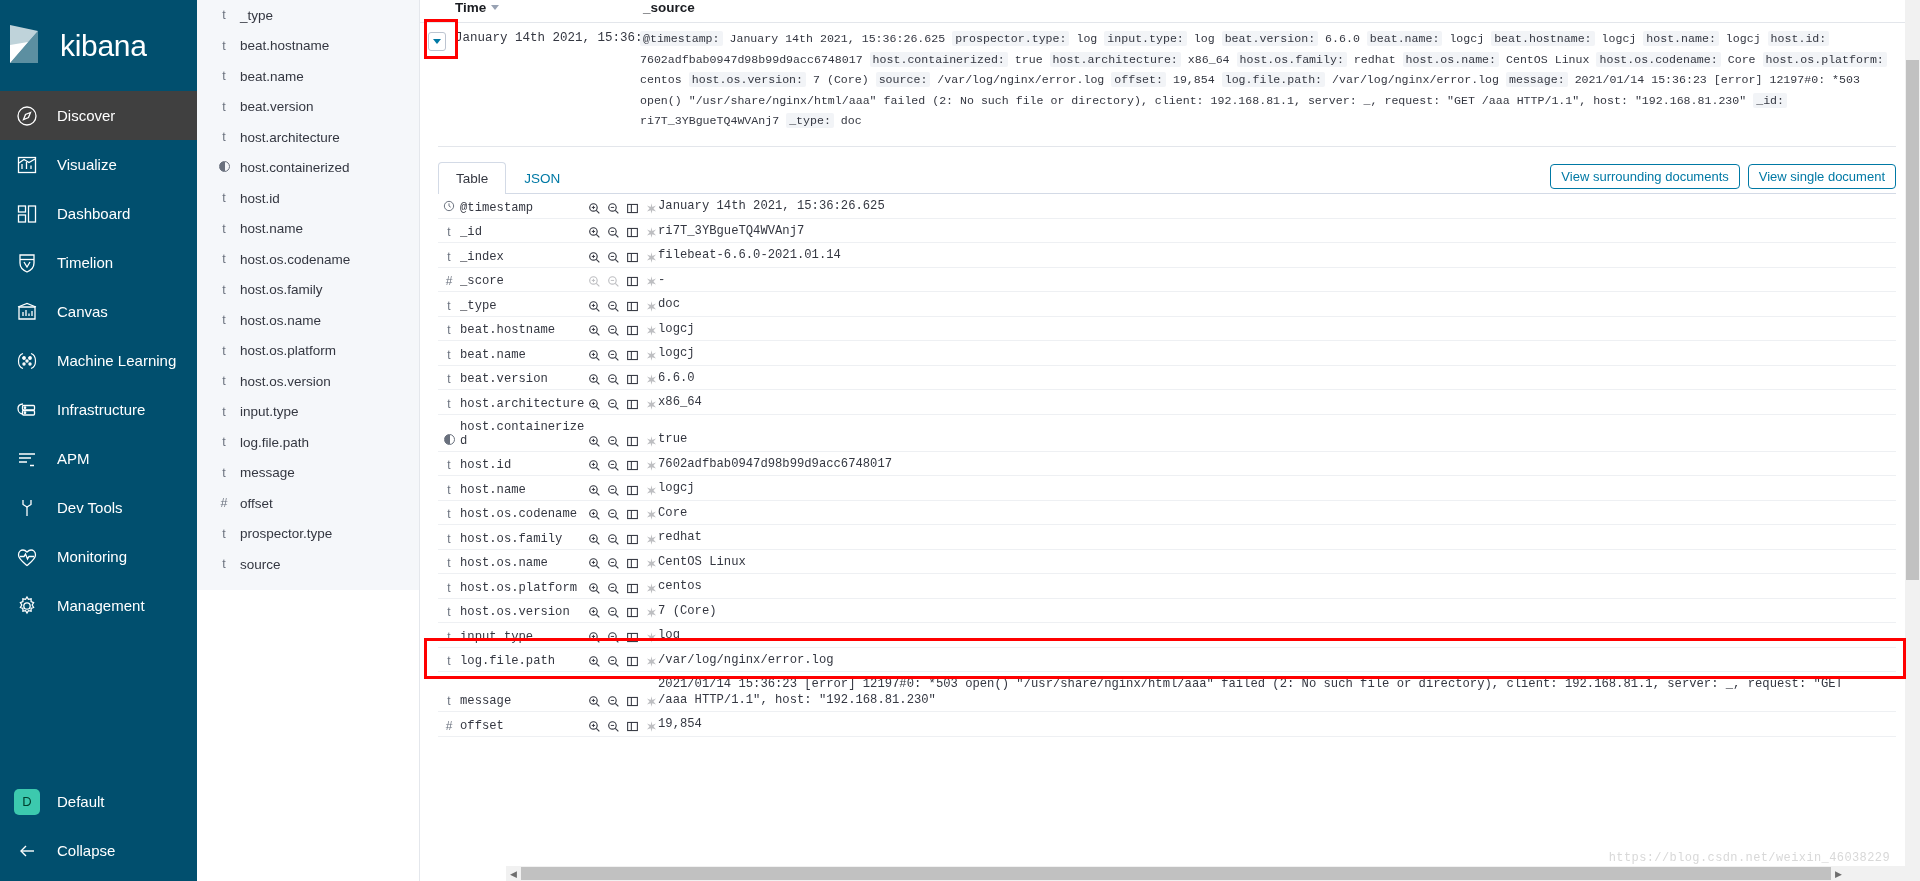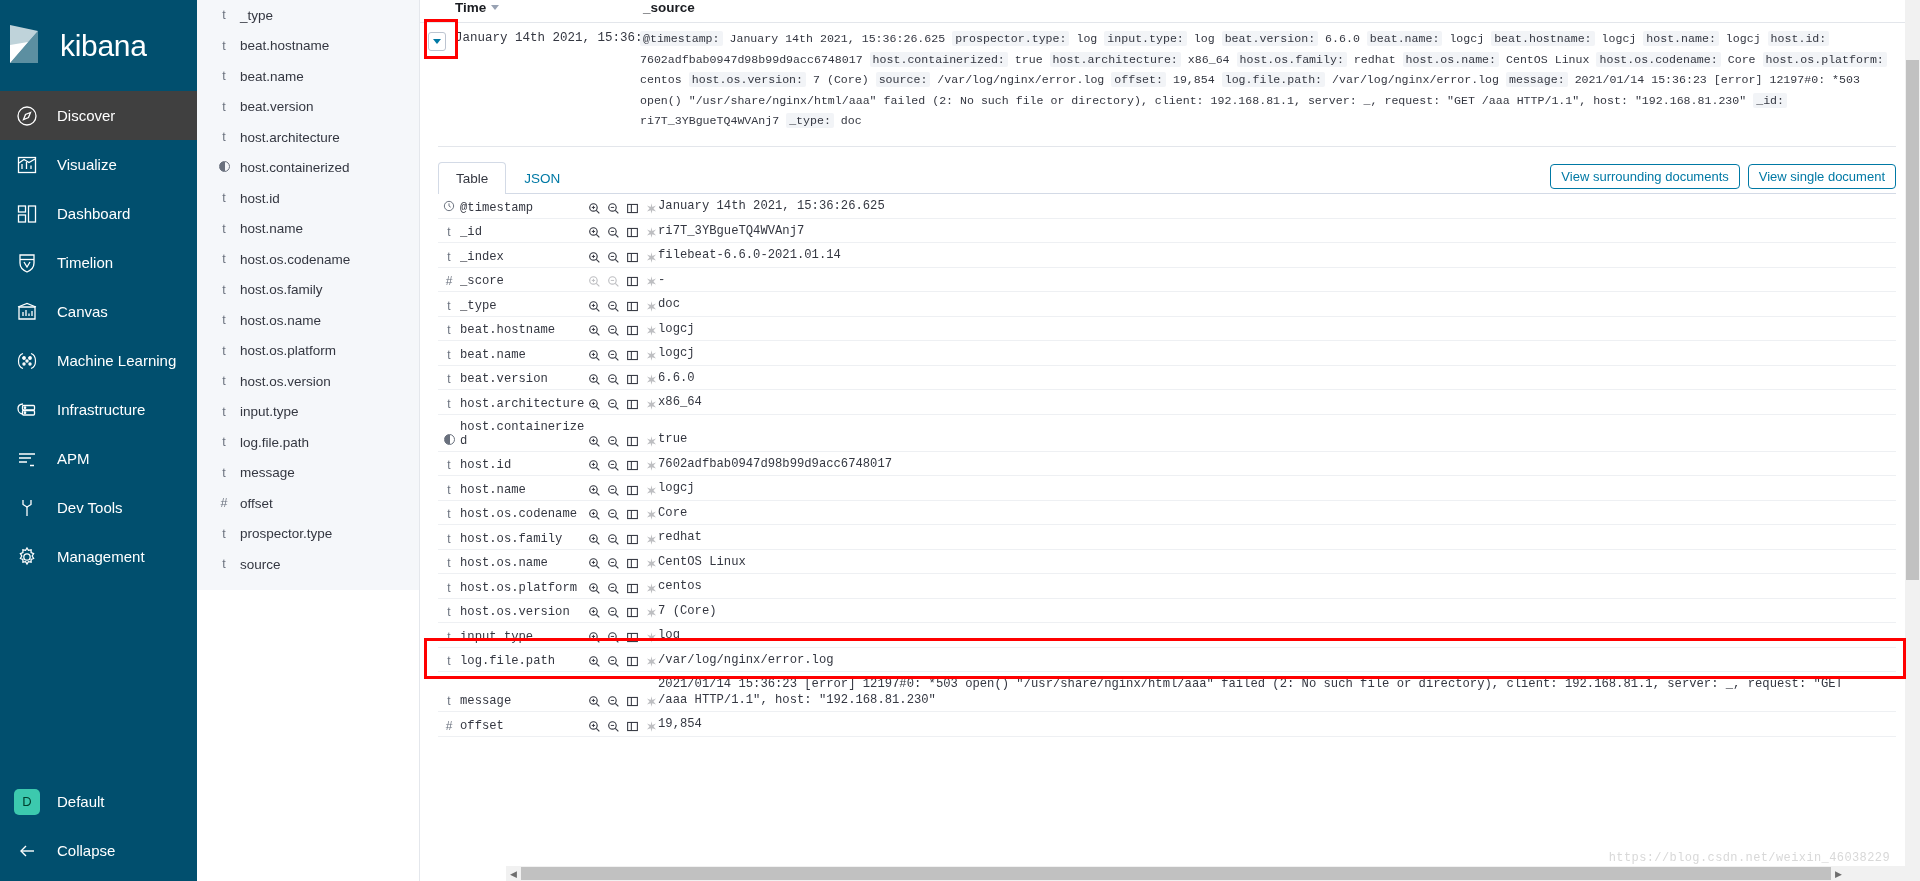--- a/index.html
+++ b/index.html
@@ -406,20 +406,29 @@
           <svg width="22" height="22" viewBox="0 0 22 22" fill="none" stroke="#fff" stroke-width="1.3">
             <path d="M7 3 V7.5 L11 10 L15 7.5 V3"></path>
               <path d="M11 10 V19"></path>
           </svg>
         </span>
         <span>Dev Tools</span>
       </div>
       <div class="nav-item">
         <span class="nav-ico">
           <svg width="22" height="22" viewBox="0 0 22 22" fill="none" stroke="#fff" stroke-width="1.3">
+            <path d="M2.5 9 C2.5 5.5 5 4 7 4 C9 4 11 6 11 6 C11 6 13 4 15 4 C17 4 19.5 5.5 19.5 9 C19.5 13 14 17 11 19.5 C8 17 2.5 13 2.5 9 Z"></path>
+            <path d="M4 10.5 H8 L9.5 8 L11.5 13 L13 10.5 H18"></path>
+          </svg>
+        </span>
+        <span>Monitoring</span>
+      </div>
+      <div class="nav-item">
+        <span class="nav-ico">
+          <svg width="22" height="22" viewBox="0 0 22 22" fill="none" stroke="#fff" stroke-width="1.3">
             <circle cx="11" cy="11" r="3.2"></circle>
             <path d="M11 2 L12.4 4.4 L15.1 3.9 L15.1 6.6 L17.6 7.6 L16.2 10 L17.6 12.4 L15.1 13.4 L15.1 16.1 L12.4 15.6 L11 18 L9.6 15.6 L6.9 16.1 L6.9 13.4 L4.4 12.4 L5.8 10 L4.4 7.6 L6.9 6.6 L6.9 3.9 L9.6 4.4 Z"></path>
           </svg>
         </span>
         <span>Management</span>
       </div>
     </div>
 
     <div class="sidebar-spacer"></div>
 

